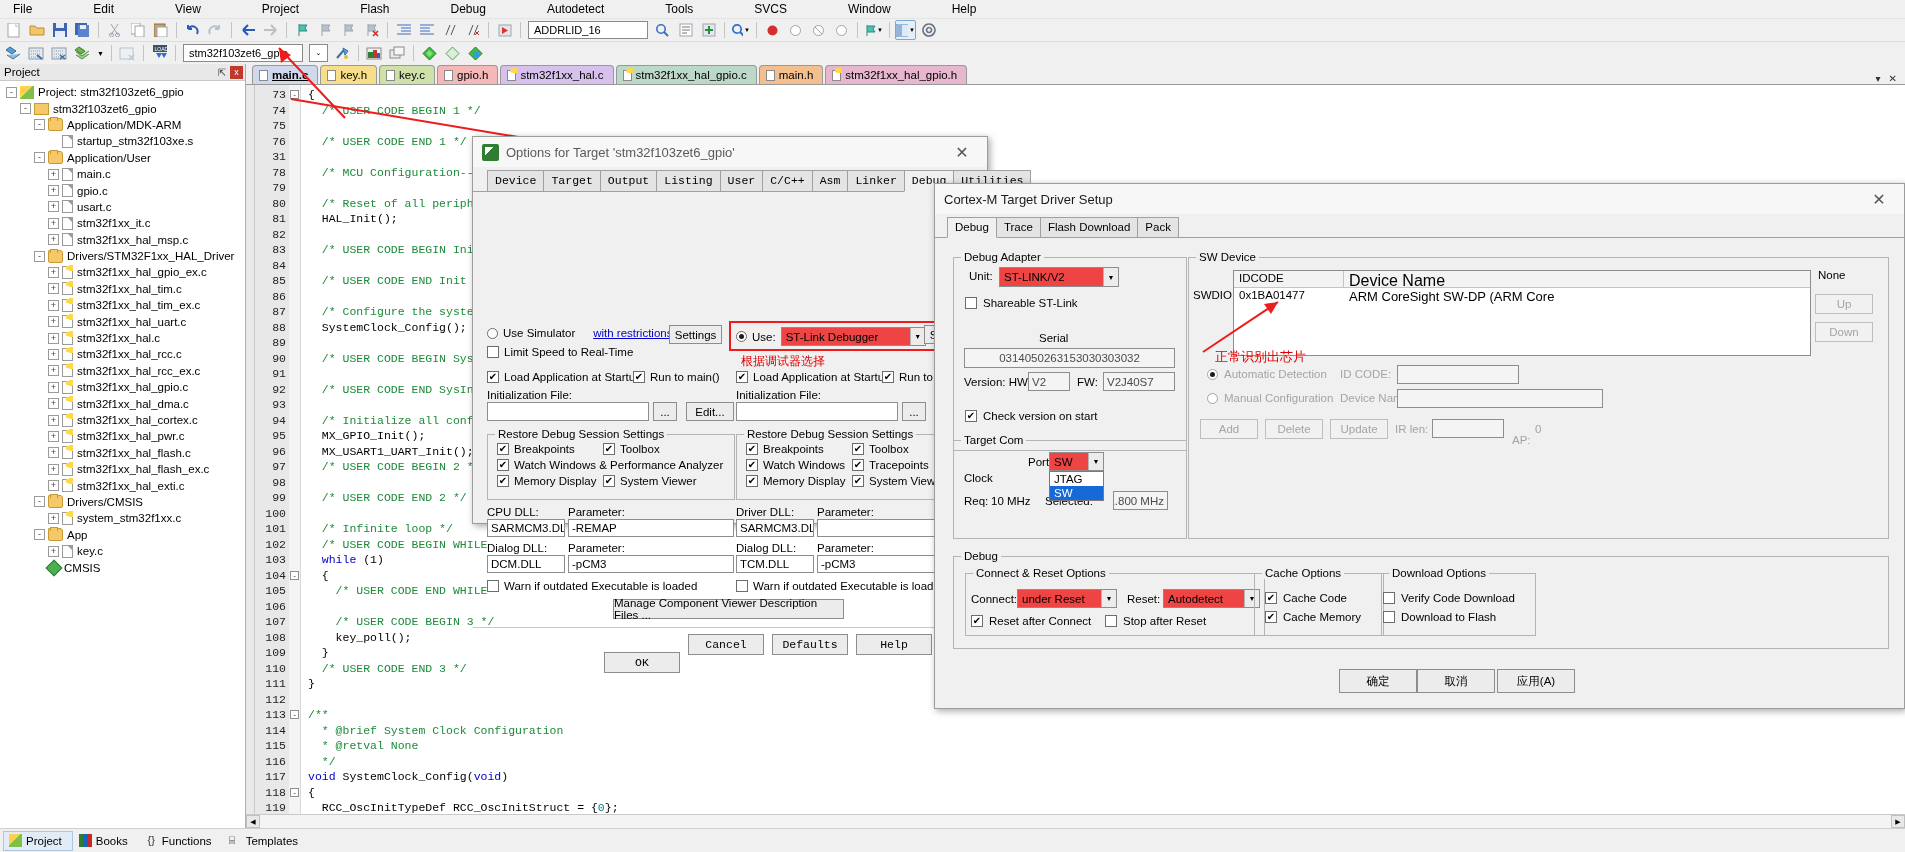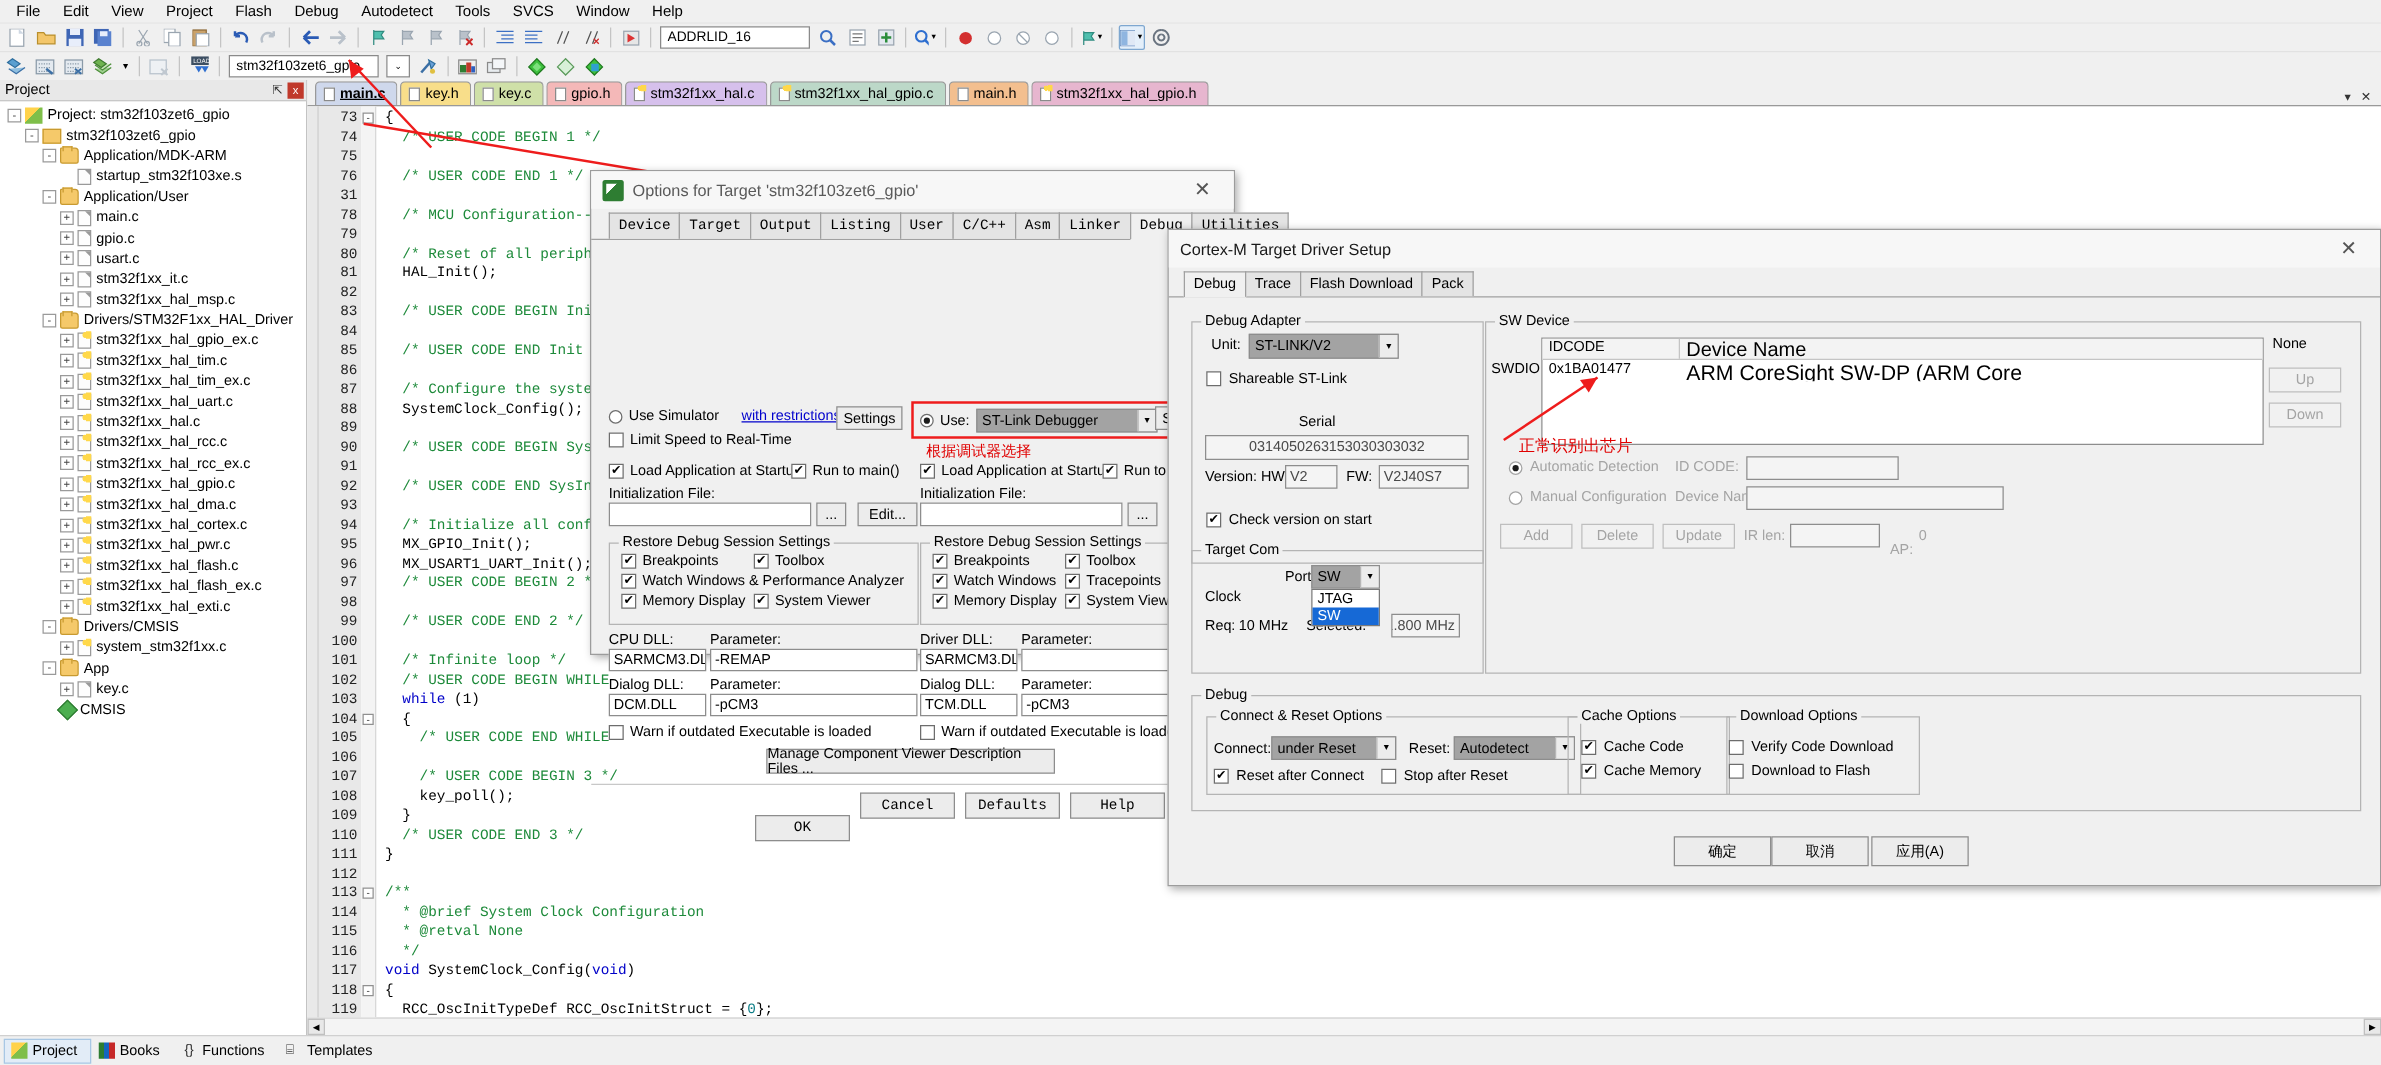--- a/index.html
+++ b/index.html
@@ -8,21 +8,21 @@
     width:1905px; height:852px;
     font-family:"Liberation Sans", sans-serif;
     font-size:12px;
     background:#ffffff;
     overflow:hidden;
     position:relative;
   }
   
   .menubar {
     height:19px; background:#f0f0f0; display:flex; align-items:center;
-    padding-left:4px; border-bottom:1px solid #e4e4e4;
+    padding-left:4px; border-bottom:1px solid #e4e4e4;gap:43px;
   }
   .menubar .mi { padding:2px 9px; font-size:12px; color:#000; }
 
   
   .toolbar {
     height:23px; background:#f0f0f0; display:flex; align-items:center;
     padding-left:2px; border-bottom:1px solid #ddd;
   }
   .tb-btn {
     width:21px; height:20px; margin:0 1px; display:flex;
@@ -148,21 +148,21 @@
          align-items:center;justify-content:center;font-size:10px;line-height:10px;flex:none;color:#000;}
   .fieldset { border:1px solid #b4b4b4; position:absolute; }
   .fs-legend { position:absolute; top:-7px; left:7px; background:#f0f0f0; padding:0 3px; font-size:11.5px;}
   .txtinput { border:1px solid #8d8d8d; background:#fff; font-size:11.5px; padding:1px 3px;
               display:flex; align-items:center; overflow:hidden; white-space:nowrap;}
   .txtinput.ro { background:#f4f4f4; color:#4a4a4a;}
   .btn { border:1px solid #8d8d8d; background:#ececec; font-size:11.5px;
          display:flex; align-items:center; justify-content:center; }
   .btn.mono { font-family:"Liberation Mono", monospace; }
   .btn.dis { color:#a4a4a4; background:#f1f1f1; border-color:#bebebe;}
-  .combo { border:1px solid #8d8d8d; background:#a3a3a3; font-size:11.5px; display:flex; align-items:center;
+  .combo { border:1px solid #8d8d8d; background:#ef4444; font-size:11.5px; display:flex; align-items:center;
            padding-left:4px; }
   .combo .arw { margin-left:auto; width:15px; height:100%; background:#ececec;
                 border-left:1px solid #b6b6b6; display:flex; align-items:center; justify-content:center; font-size:7px;}
   .lbl-s { font-size:11.5px; color:#000; }
   .lbl-dis { font-size:11.5px; color:#a4a4a4; }
   .annot-red { color:#e00000; font-size:12px; }
   .redbox { position:absolute; border:2px solid #ee1c1c; }
 </style>
 </head>
 <body>
@@ -1062,21 +1062,21 @@
     <span class="fs-legend">SW Device</span>
   </div>
 
   <div style="position:absolute;left:298px;top:86px;width:578px;height:86px;border:1px solid #8d8d8d;background:#fff">
     <div style="display:flex;height:17px;border-bottom:1px solid #c4c4c4;background:#f3f3f3">
       <div style="width:110px;border-right:1px solid #c4c4c4;padding:1px 5px;font-size:11.5px">IDCODE</div>
       <div style="flex:1;padding:1px 5px;font-size:16px">Device Name</div>
     </div>
     <div style="display:flex;height:17px">
       <div style="width:110px;padding:1px 5px;font-size:11.5px">0x1BA01477</div>
-      <div style="flex:1;padding:1px 5px;font-size:17px;white-space:nowrap;overflow:hidden">ARM CoreSight SW-DP (ARM Core</div>
+      <div style="flex:1;padding:1px 5px;font-size:13px;white-space:nowrap;overflow:hidden">ARM CoreSight SW-DP (ARM Core</div>
     </div>
   </div>
   <div class="lbl-s" style="position:absolute;left:258px;top:105px">SWDIO</div>
 
   <div class="lbl-s" style="position:absolute;left:883px;top:85px">None</div>
   <div class="btn dis" style="position:absolute;left:880px;top:110px;width:58px;height:20px">Up</div>
   <div class="btn dis" style="position:absolute;left:880px;top:138px;width:58px;height:20px">Down</div>
 
   <svg style="position:absolute;left:253px;top:100px;width:260px;height:80px;pointer-events:none">
     <line x1="15" y1="68" x2="90" y2="18" stroke="#ee1c1c" stroke-width="2"></line>

